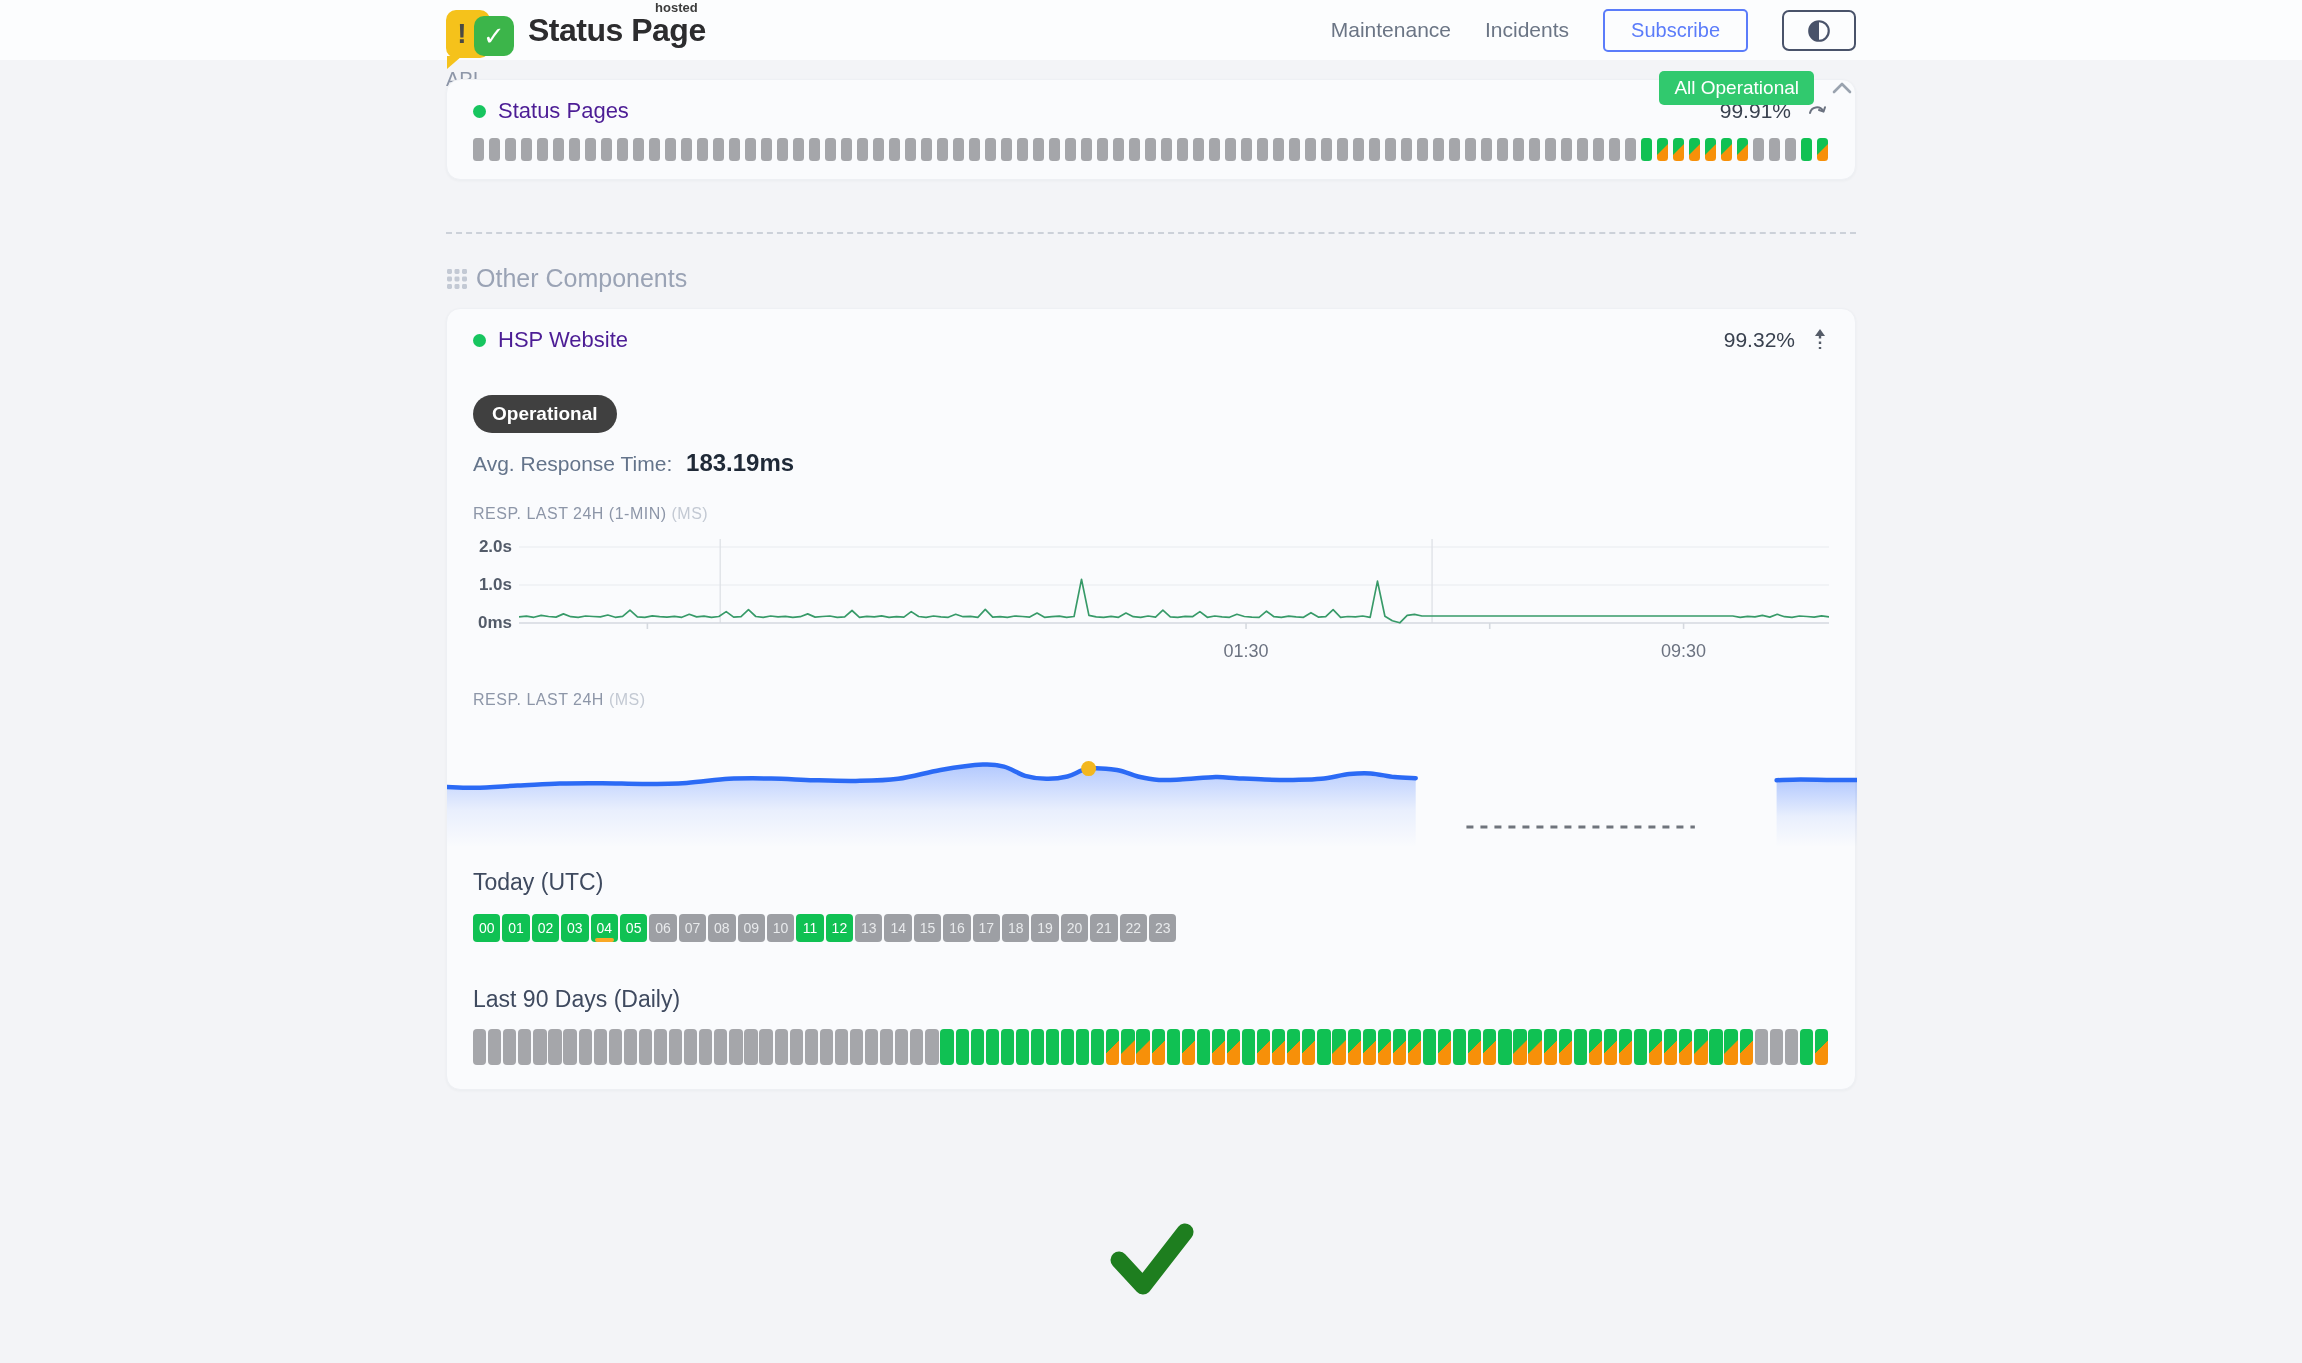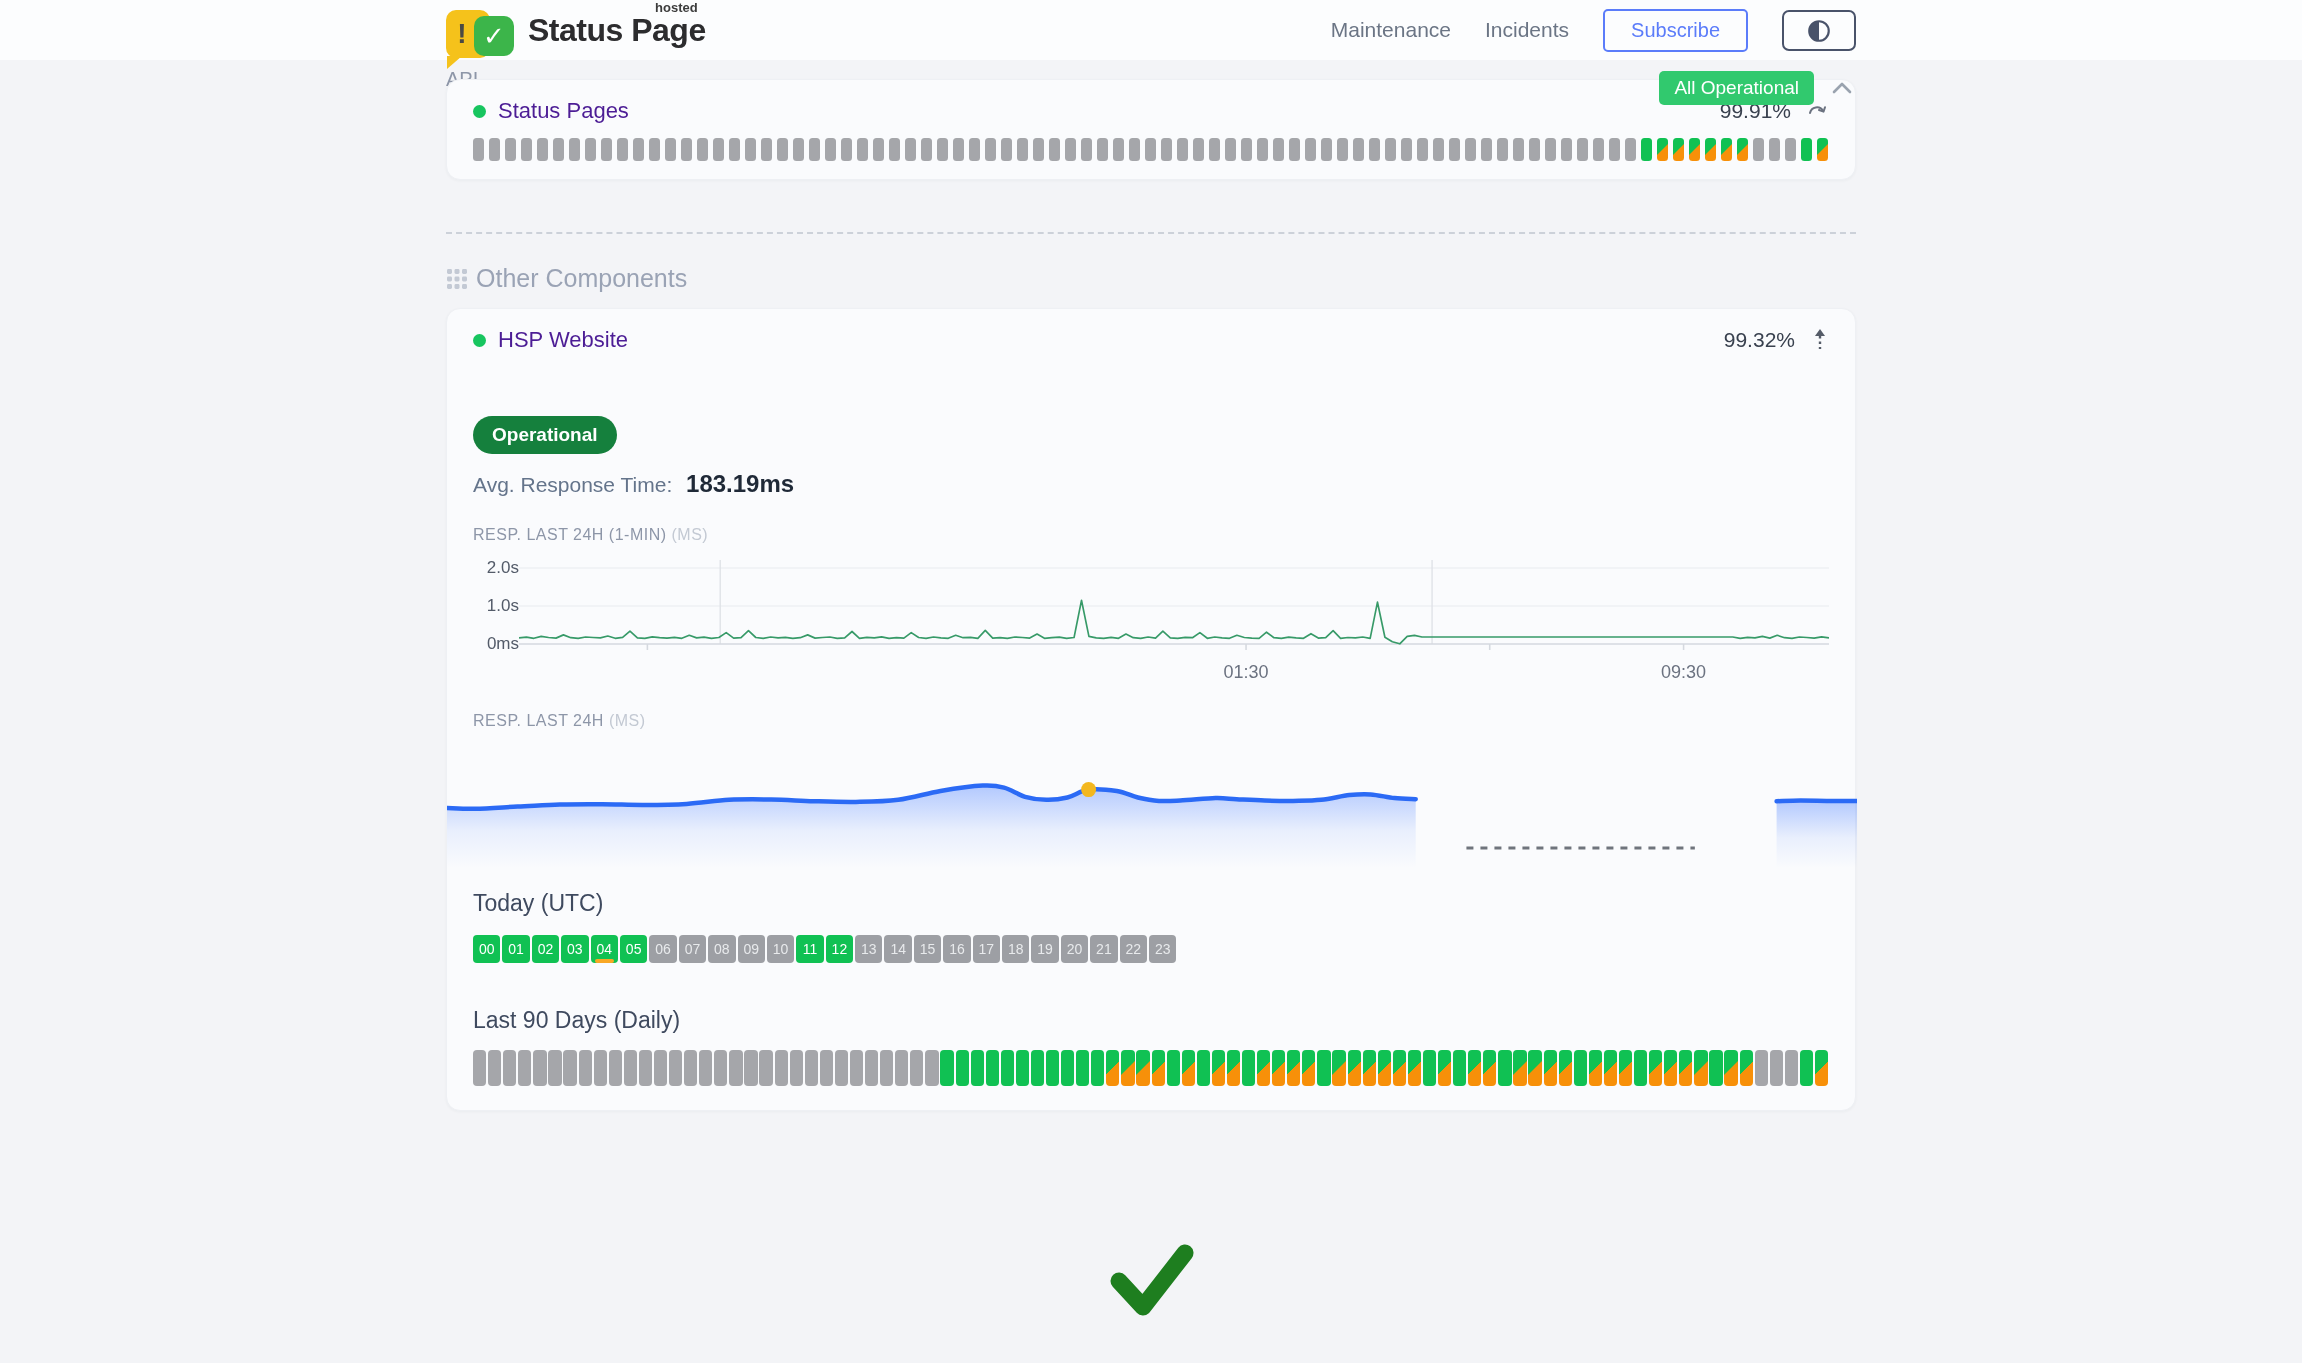--- a/index.html
+++ b/index.html
@@ -52,30 +52,30 @@
   .blocks { display:flex; justify-content:space-between; margin-top:14px; }
   .blocks .blk { width:11px; height:23px; border-radius:3.5px; background:#a5a6aa; }
   .blocks90 .blk { width:13.2px; height:36px; border-radius:4px; }
   .blk.green { background:#10c153; }
   .blk.split { background:linear-gradient(135deg,#10c153 49.5%,#f79009 50.5%); }
   
   .dashed-sep { margin-top:52px; border-top:2px dashed #ccd1d9; }
   .section-head { margin-top:30px; display:flex; align-items:center; gap:8px;
                   font-size:25px; color:#9aa3b5; }
   .card-site { margin-top:15px; padding-bottom:24px; }
-  .pill { display:inline-block; background:#15803d; color:#fff; font-size:19px; font-weight:700;
-          border-radius:999px; padding:8px 19px; margin-top:63px; }
+  .pill { display:inline-block; background:#404040; color:#fff; font-size:19px; font-weight:700;
+          border-radius:999px; padding:8px 19px; margin-top:42px; }
   .avg-row { margin-top:16px; font-size:21px; color:#64748b; }
   .avg-val { font-size:24px; color:#1f2937; font-weight:700; margin-left:8px; }
   .chart-label { margin-top:28px; font-size:16px; color:#8d96a8; letter-spacing:0.5px; }
   .chart-label .unit { color:#c3c9d3; }
   
   .chart1 { margin-top:16px; display:flex; }
   .y-axis { width:46px; position:relative; height:100px; flex:none; }
-  .y-axis span { position:absolute; right:0; font-size:17px; color:#535b69; }
+  .y-axis span { position:absolute; right:7px; font-size:17px; color:#535b69;font-weight:bold; }
   .y-2s { top:-2px; } .y-1s { top:36px; } .y-0 { top:74px; }
   .plot1 { flex:1; position:relative; height:124px; }
   .plot1 svg { display:block; width:100%; height:100px; }
   .x-label { position:absolute; top:102px; font-size:18px; color:#6b7280; transform:translateX(-50%); }
   
   .chart2 { margin:8px -26px 0 -26px; position:relative; height:130px; }
   .chart2 svg { display:block; width:1410px; height:130px; }
   
   .sub-title { margin-top:22px; font-size:23px; color:#3f4a5f; }
   .hours { margin-top:18px; display:flex; gap:2px; }

